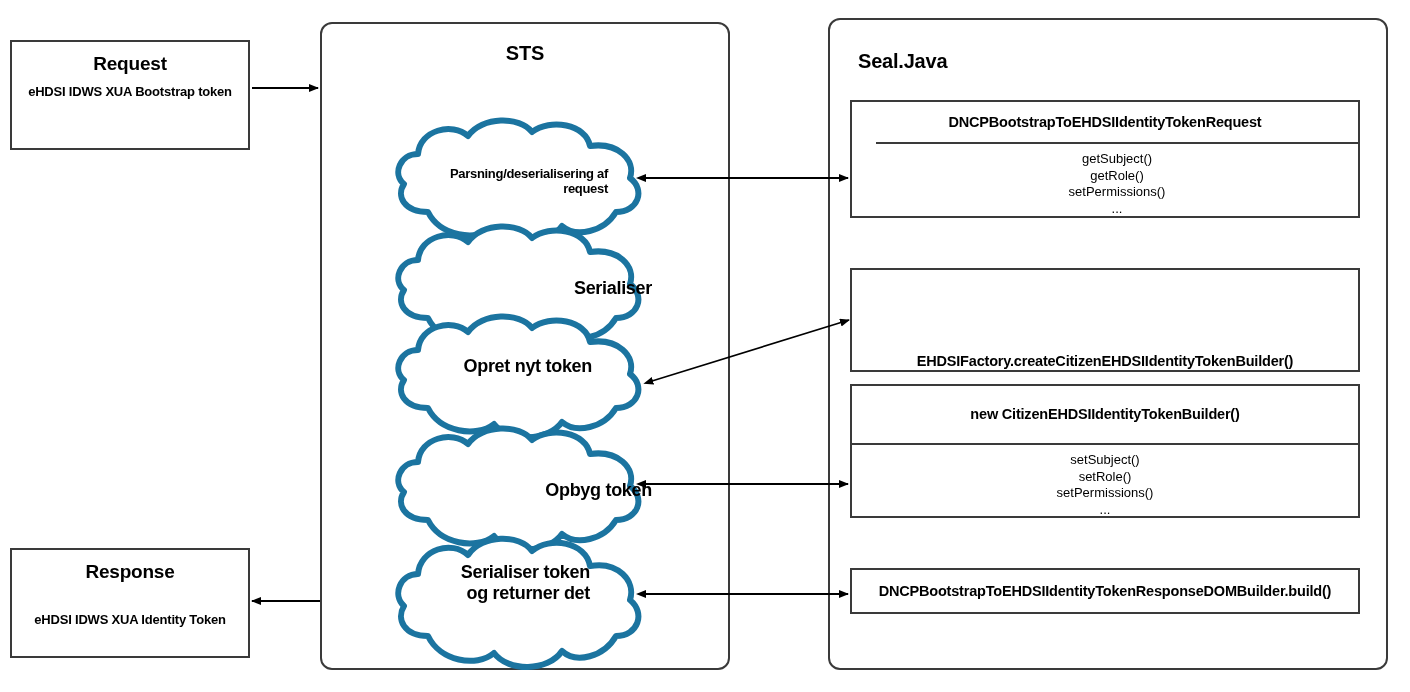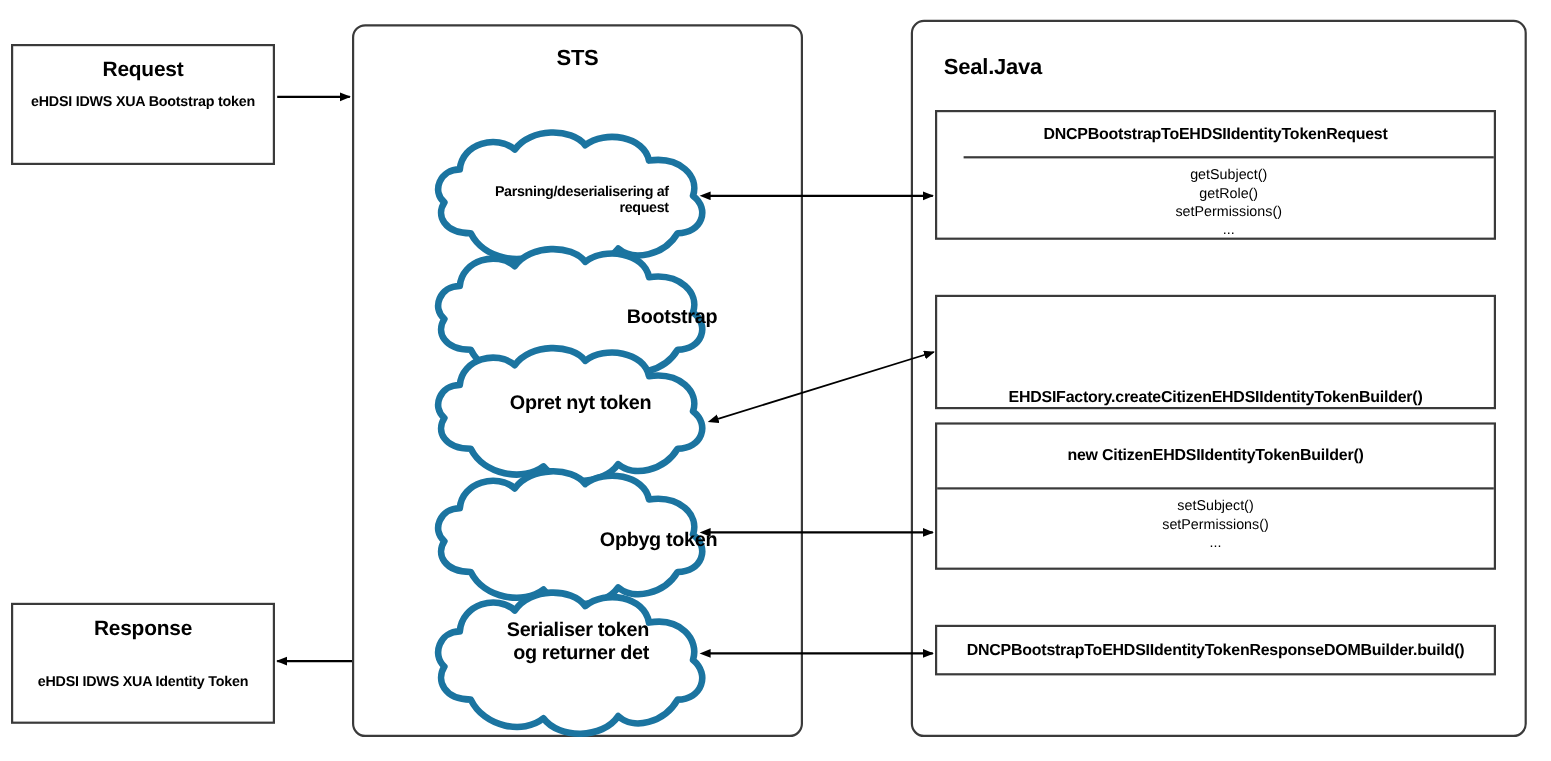--- a/index.html
+++ b/index.html
@@ -206,21 +206,21 @@
                C2,58 10,38 28,38
                C30,14 62,6 78,20
                C92,0 130,0 142,16
                C160,2 196,8 200,30
                C228,26 246,44 240,62
                C256,74 248,96 226,96
                C214,116 186,122 172,110
                C158,130 118,130 104,112
                C86,126 50,120 38,96 Z" fill="#ffffff" stroke="#1b74a0" stroke-width="6" stroke-linejoin="round"></path>
     </svg>
-    <div class="cloud-label" style="top:56px;font-size:18px;">Bootstrap</div>
+    <div class="cloud-label" style="top:56px;font-size:18px;">Serialiser</div>
   </div>
 
   <div class="cloud" id="cloud-2" style="top:312px;height:132px;">
     <svg viewBox="0 0 262 132" preserveAspectRatio="none">
       <path d="M38,96
                C14,96 6,80 14,68
                C2,58 10,38 28,38
                C30,14 62,6 78,20
                C92,0 130,0 142,16
                C160,2 196,8 200,30
@@ -278,20 +278,21 @@
   </div>
 
   <div class="uml" id="uml-1" style="top:268px;height:104px;">
     <div class="uml-title" style="height:100%;margin-top:41px;">EHDSIFactory.createCitizenEHDSIIdentityTokenBuilder()</div>
   </div>
 
   <div class="uml" id="uml-2" style="top:384px;height:134px;">
     <div class="uml-title" style="height:57px;">new CitizenEHDSIIdentityTokenBuilder()</div>
     <div class="uml-members" style="height:53px;">
       <div>setSubject()</div>
+      <div>setRole()</div>
       <div>setPermissions()</div>
       <div>...</div>
     </div>
   </div>
 
   <div class="uml" id="uml-3" style="top:568px;height:46px;">
     <div class="uml-title" style="height:100%;">DNCPBootstrapToEHDSIIdentityTokenResponseDOMBuilder.build()</div>
   </div>
 
   <svg id="arrows" viewBox="0 0 1410 692">

